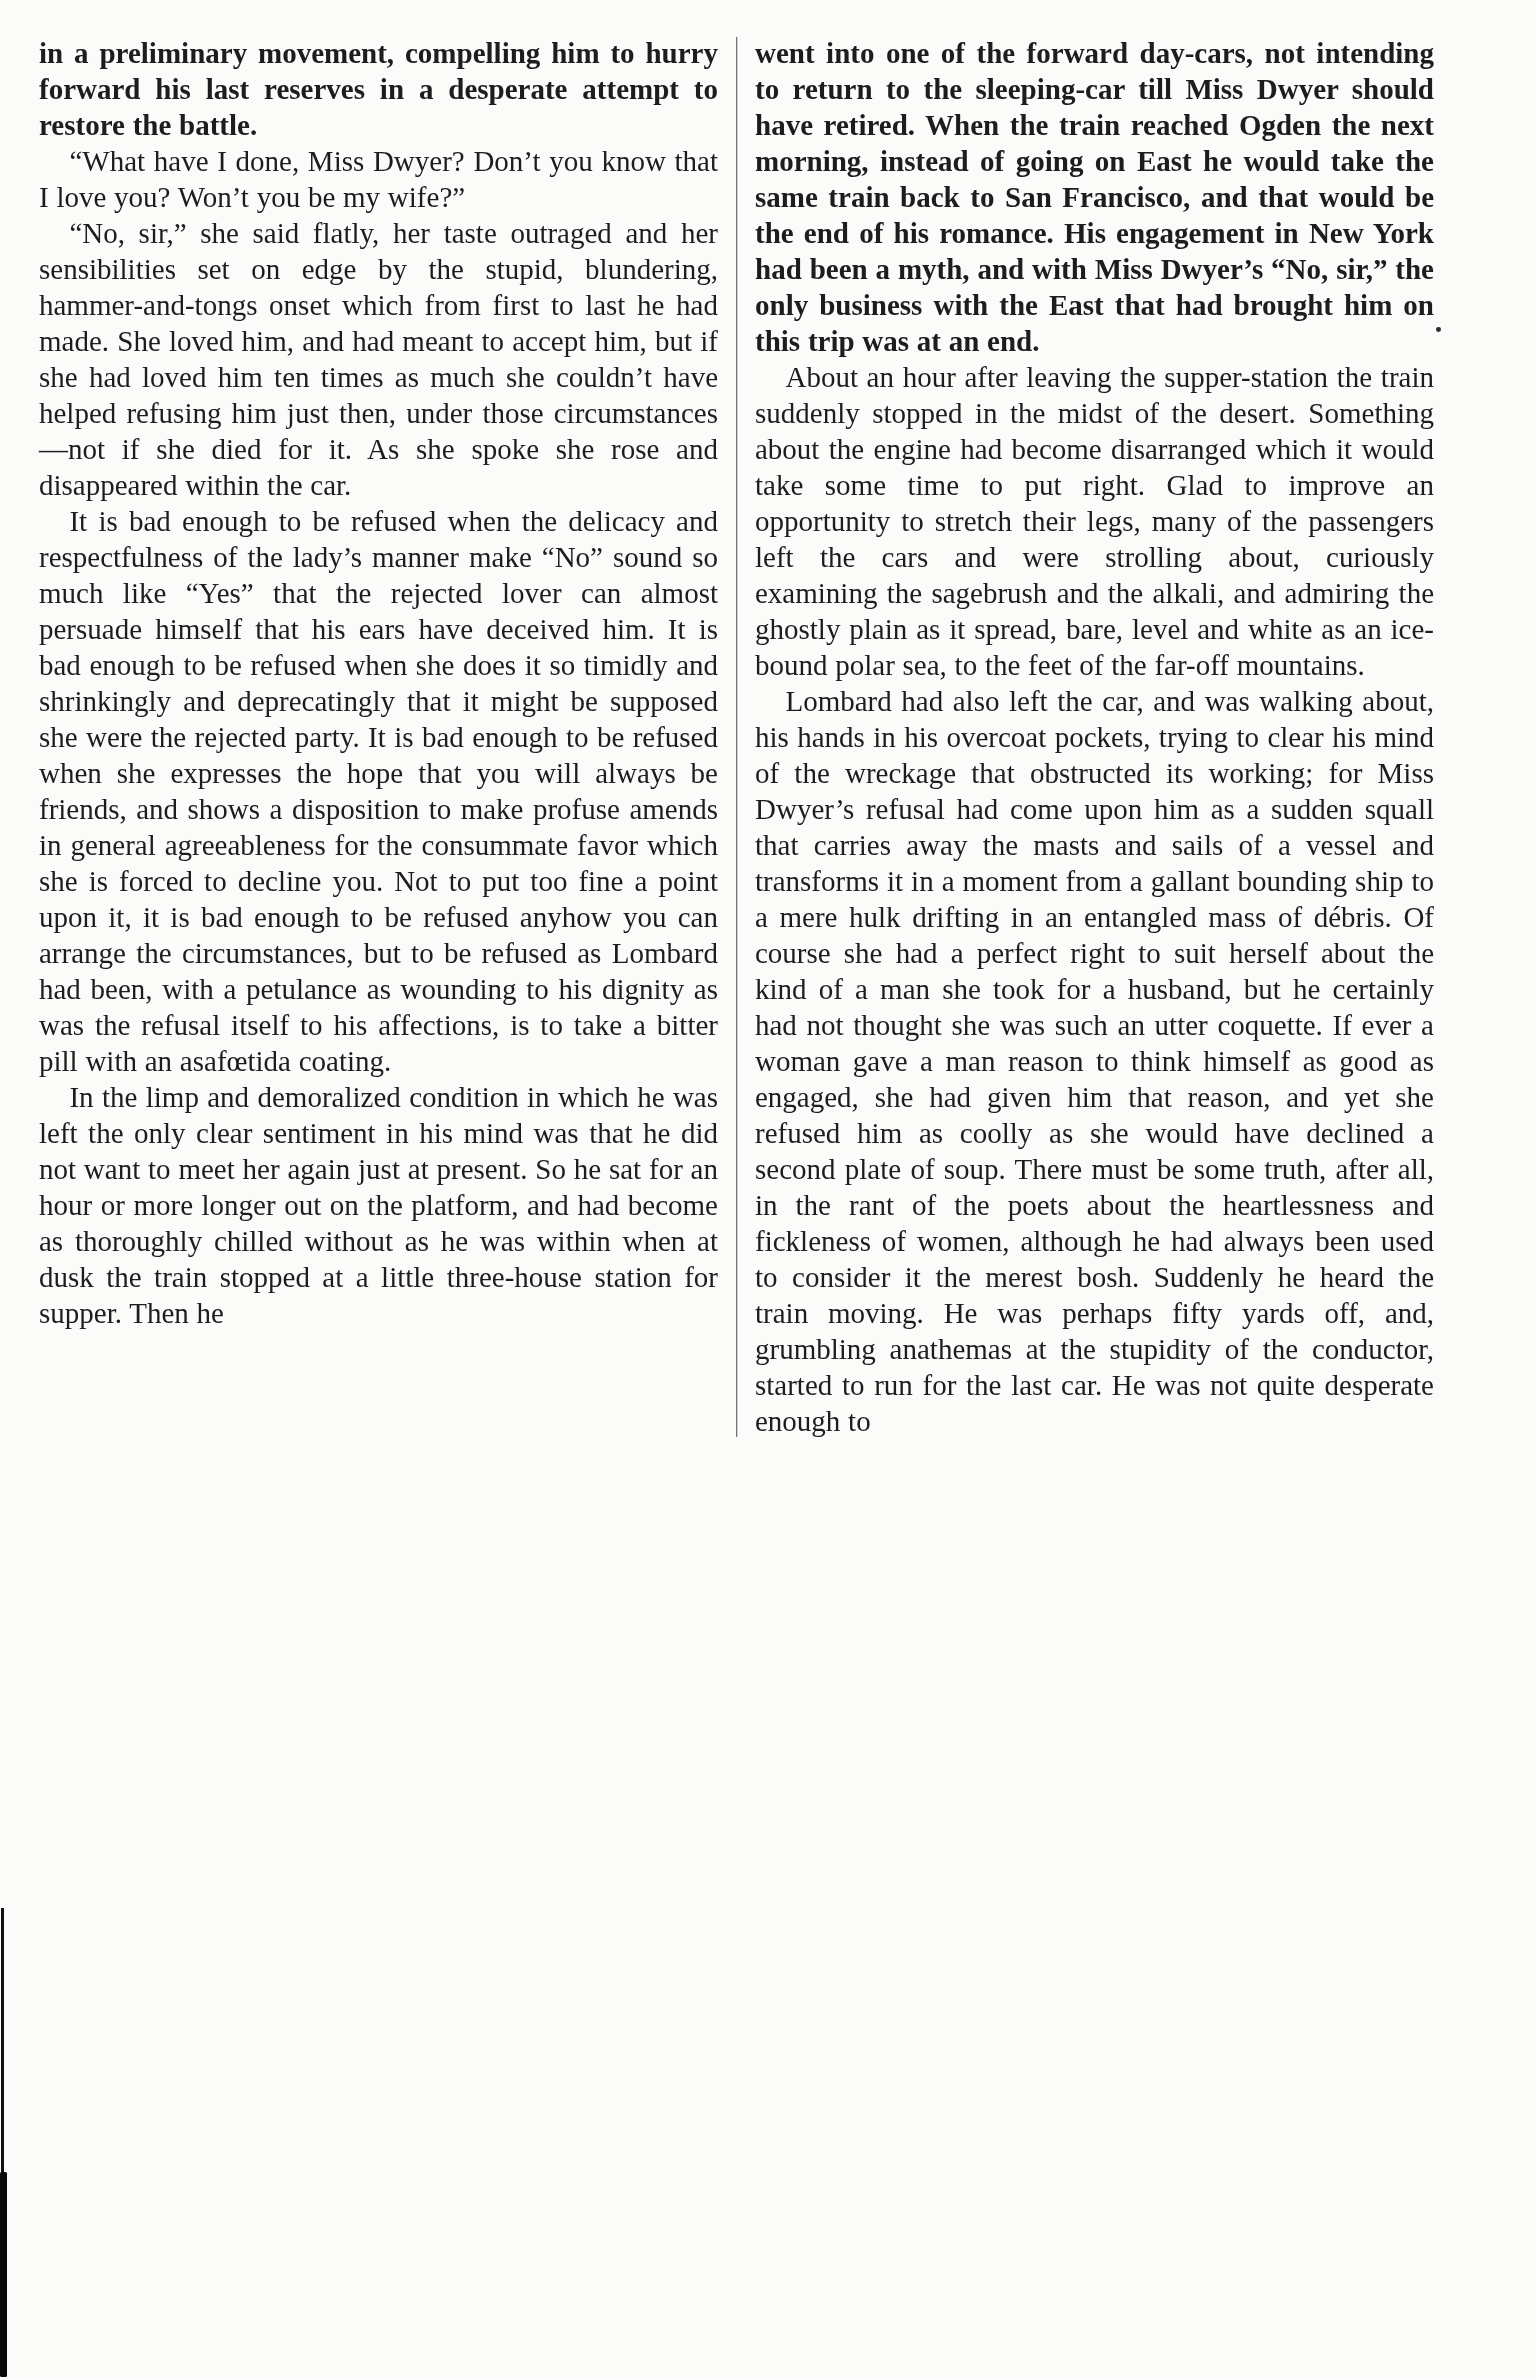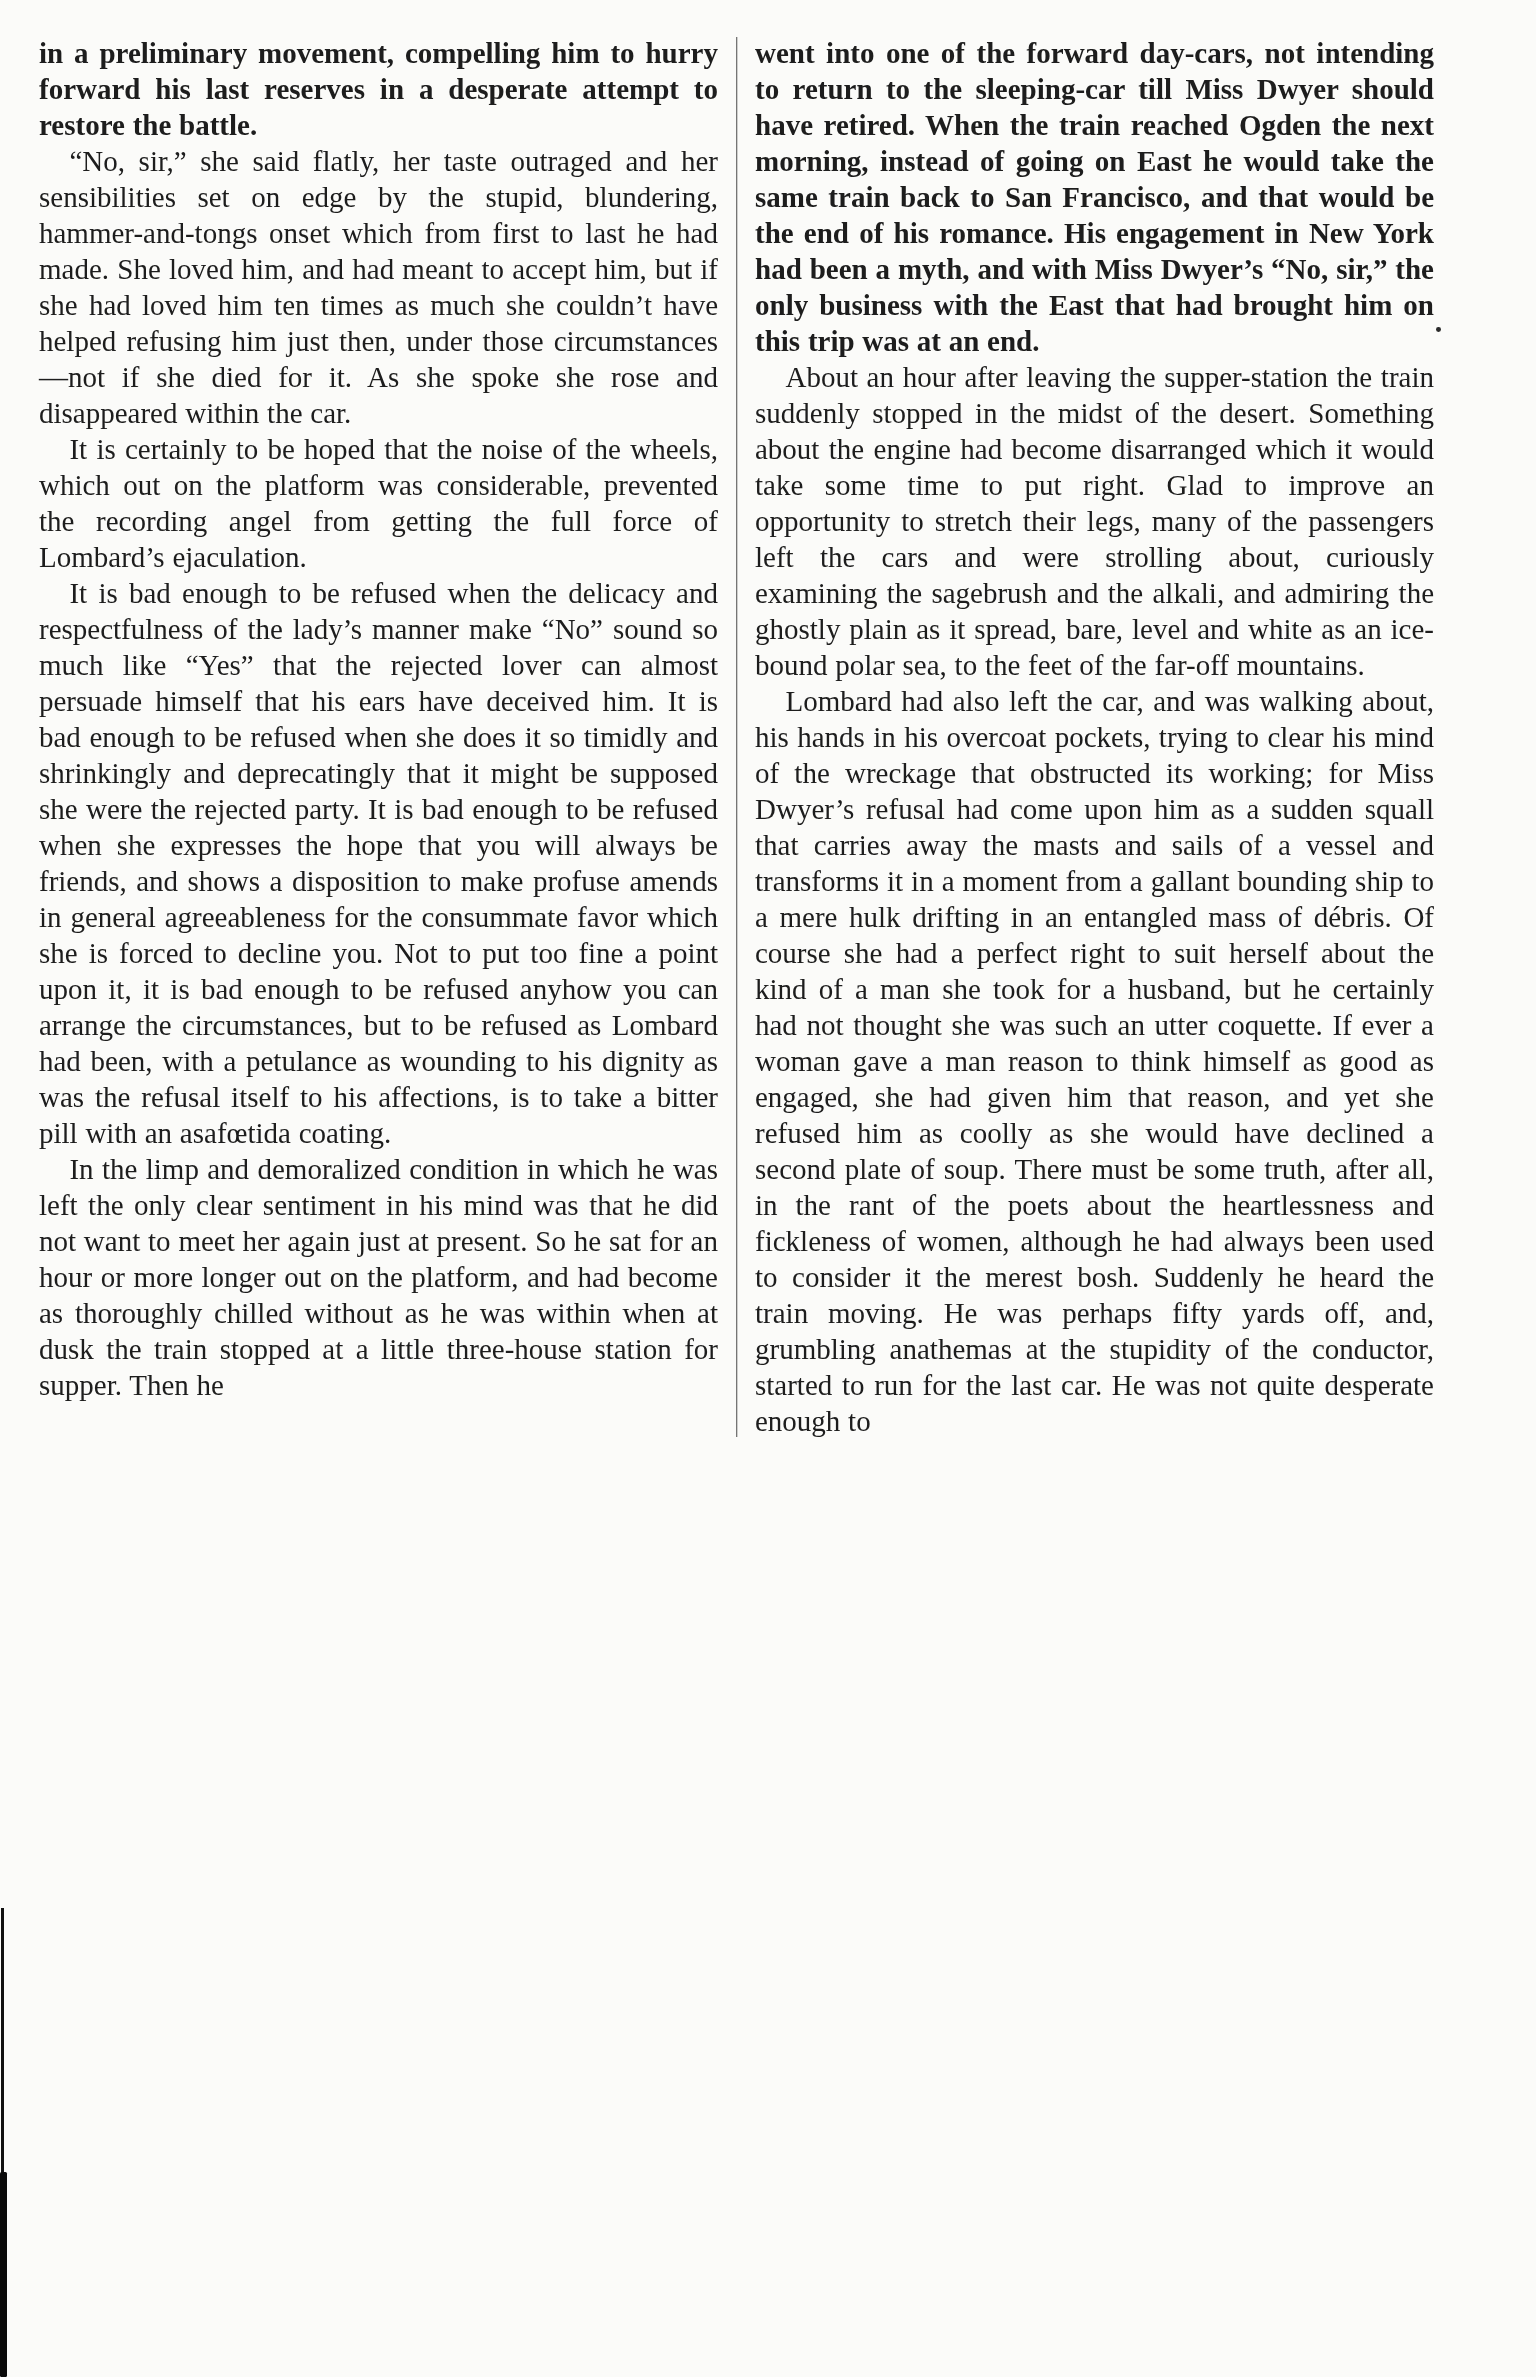--- a/index.html
+++ b/index.html
@@ -107,22 +107,22 @@
 </head>
 <body>
 
 <div class="page">
 
 
   <div class="columns">
 
     <div class="column">
       <p class="no-indent">in a preliminary movement, compelling him to hurry forward his last reserves in a desperate attempt to restore the battle.</p>
+      <p>“What have I done, Miss Dwyer? Don’t you know that I love you? Won’t you be my wife?”</p>
       <p>“No, sir,” she said flatly, her taste outraged and her sensibilities set on edge by the stupid, blundering, hammer-and-tongs onset which from first to last he had made. She loved him, and had meant to accept him, but if she had loved him ten times as much she couldn’t have helped refusing him just then, under those circumstances—not if she died for it. As she spoke she rose and disappeared within the car.</p>
-      <p>It is certainly to be hoped that the noise of the wheels, which out on the platform was considerable, prevented the recording angel from getting the full force of Lombard’s ejaculation.</p>
       <p>It is bad enough to be refused when the delicacy and respectfulness of the lady’s manner make “No” sound so much like “Yes” that the rejected lover can almost persuade himself that his ears have deceived him. It is bad enough to be refused when she does it so timidly and shrinkingly and deprecatingly that it might be supposed she were the rejected party. It is bad enough to be refused when she expresses the hope that you will always be friends, and shows a disposition to make profuse amends in general agreeableness for the consummate favor which she is forced to decline you. Not to put too fine a point upon it, it is bad enough to be refused anyhow you can arrange the circumstances, but to be refused as Lombard had been, with a petulance as wounding to his dignity as was the refusal itself to his affections, is to take a bitter pill with an asafœtida coating.</p>
       <p>In the limp and demoralized condition in which he was left the only clear sentiment in his mind was that he did not want to meet her again just at present. So he sat for an hour or more longer out on the platform, and had become as thoroughly chilled without as he was within when at dusk the train stopped at a little three-house station for supper. Then he</p>
     </div>
 
     <div class="column-rule"></div>
 
     <div class="column">
       <p class="no-indent">went into one of the forward day-cars, not intending to return to the sleeping-car till Miss Dwyer should have retired. When the train reached Ogden the next morning, instead of going on East he would take the same train back to San Francisco, and that would be the end of his romance. His engagement in New York had been a myth, and with Miss Dwyer’s “No, sir,” the only business with the East that had brought him on this trip was at an end.</p>
       <p>About an hour after leaving the supper-station the train suddenly stopped in the midst of the desert. Something about the engine had become disarranged which it would take some time to put right. Glad to improve an opportunity to stretch their legs, many of the passengers left the cars and were strolling about, curiously examining the sagebrush and the alkali, and admiring the ghostly plain as it spread, bare, level and white as an ice-bound polar sea, to the feet of the far-off mountains.</p>
       <p>Lombard had also left the car, and was walking about, his hands in his overcoat pockets, trying to clear his mind of the wreckage that obstructed its working; for Miss Dwyer’s refusal had come upon him as a sudden squall that carries away the masts and sails of a vessel and transforms it in a moment from a gallant bounding ship to a mere hulk drifting in an entangled mass of débris. Of course she had a perfect right to suit herself about the kind of a man she took for a husband, but he certainly had not thought she was such an utter coquette. If ever a woman gave a man reason to think himself as good as engaged, she had given him that reason, and yet she refused him as coolly as she would have declined a second plate of soup. There must be some truth, after all, in the rant of the poets about the heartlessness and fickleness of women, although he had always been used to consider it the merest bosh. Suddenly he heard the train moving. He was perhaps fifty yards off, and, grumbling anathemas at the stupidity of the conductor, started to run for the last car. He was not quite desperate enough to</p>

